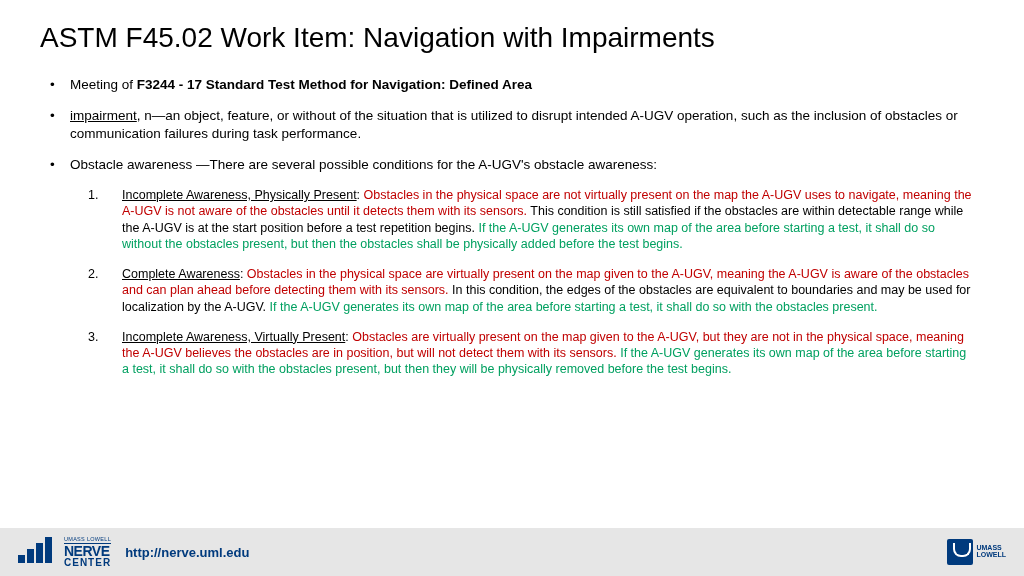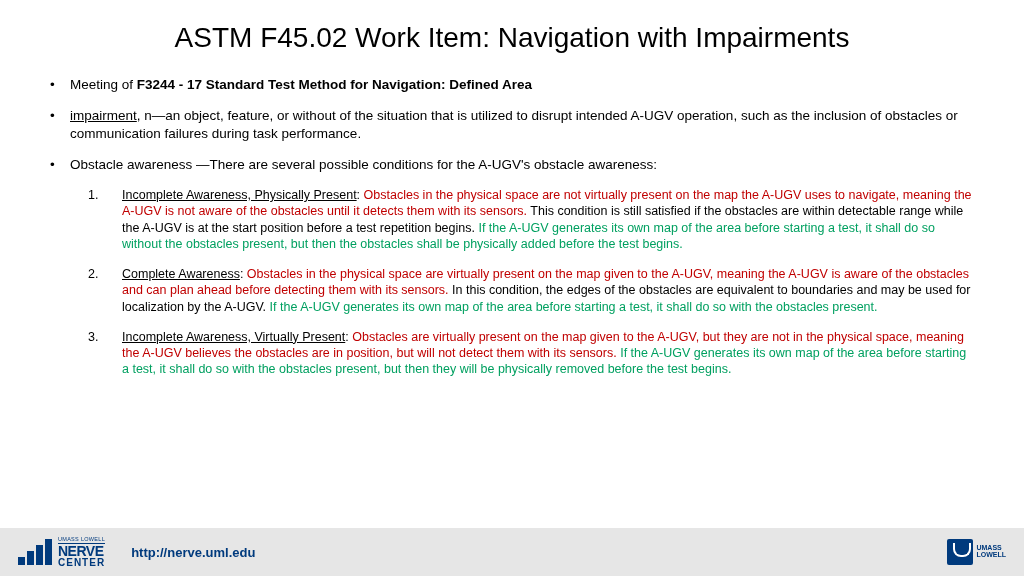--- a/index.html
+++ b/index.html
@@ -1,39 +1,39 @@
 <!DOCTYPE html>
 <html><head>
 <meta charset="utf-8">
 <style>
 *{margin:0;padding:0;box-sizing:border-box}
 body{width:1024px;height:576px;font-family:Arial,sans-serif;background:#fff;position:relative;overflow:hidden}
 .slide{width:100%;height:100%;display:flex;flex-direction:column}
-.title{font-size:28px;font-weight:400;text-align:center;padding:22px 40px 8px;color:#000}
+.title{font-size:28px;font-weight:400;text-align:left;padding:22px 40px 8px;color:#000}
 .content{flex:1;padding:14px 50px 0 50px;font-size:13.5px;line-height:1.28;color:#000}
 .bullet{display:flex;margin-bottom:14px}
 .bullet .marker{width:20px;flex-shrink:0}
 .bullet .text{flex:1}
 .numlist{margin-left:38px}
 .numitem{display:flex;margin-bottom:14px;font-size:12.5px;line-height:1.3}
 .numitem .num{width:34px;flex-shrink:0}
 .numitem .text{flex:1}
 .u{text-decoration:underline}
 .b{font-weight:bold}
 .red{color:#c00000}
 .green{color:#00a060}
 .footer{height:48px;background:#e6e6e6;display:flex;align-items:center;padding:0 18px;position:relative}
-.nerve-logo{display:flex;align-items:center;gap:6px}
+.nerve-logo{display:flex;align-items:flex-start;gap:12px}
 .bars{display:flex;align-items:flex-end;gap:2px}
 .bar{width:7px;background:#003a7d}
 .nerve-text{display:flex;flex-direction:column;justify-content:flex-end;line-height:.9}
 .nerve-top{font-size:5.5px;color:#003a7d;border-bottom:1px solid #003a7d;padding-bottom:1px;margin-bottom:1px;letter-spacing:.3px}
 .nerve-main{font-size:14px;font-weight:900;color:#003a7d;letter-spacing:-.5px}
 .nerve-sub{font-size:10px;font-weight:900;color:#003a7d;letter-spacing:1px}
-.url{color:#003a7d;font-weight:bold;font-size:13px;margin-left:26px}
+.url{color:#003a7d;font-weight:bold;font-size:13px;margin-left:14px}
 .footer-center{position:absolute;left:50%;transform:translateX(-50%);color:#7a7a7a;font-size:13px}
 .umass-logo{margin-left:auto;display:flex;align-items:center;gap:3px}
 .umass-icon{width:26px;height:26px;background:#003a7d;border-radius:2px;position:relative}
 .umass-icon::after{content:"";position:absolute;left:6px;top:4px;width:14px;height:12px;border:2px solid #fff;border-top:none;border-radius:0 0 8px 8px}
 .umass-text{font-size:7px;color:#003a7d;font-weight:bold;line-height:.95}
 </style>
 </head>
 <body>
 
 <div class="slide">

